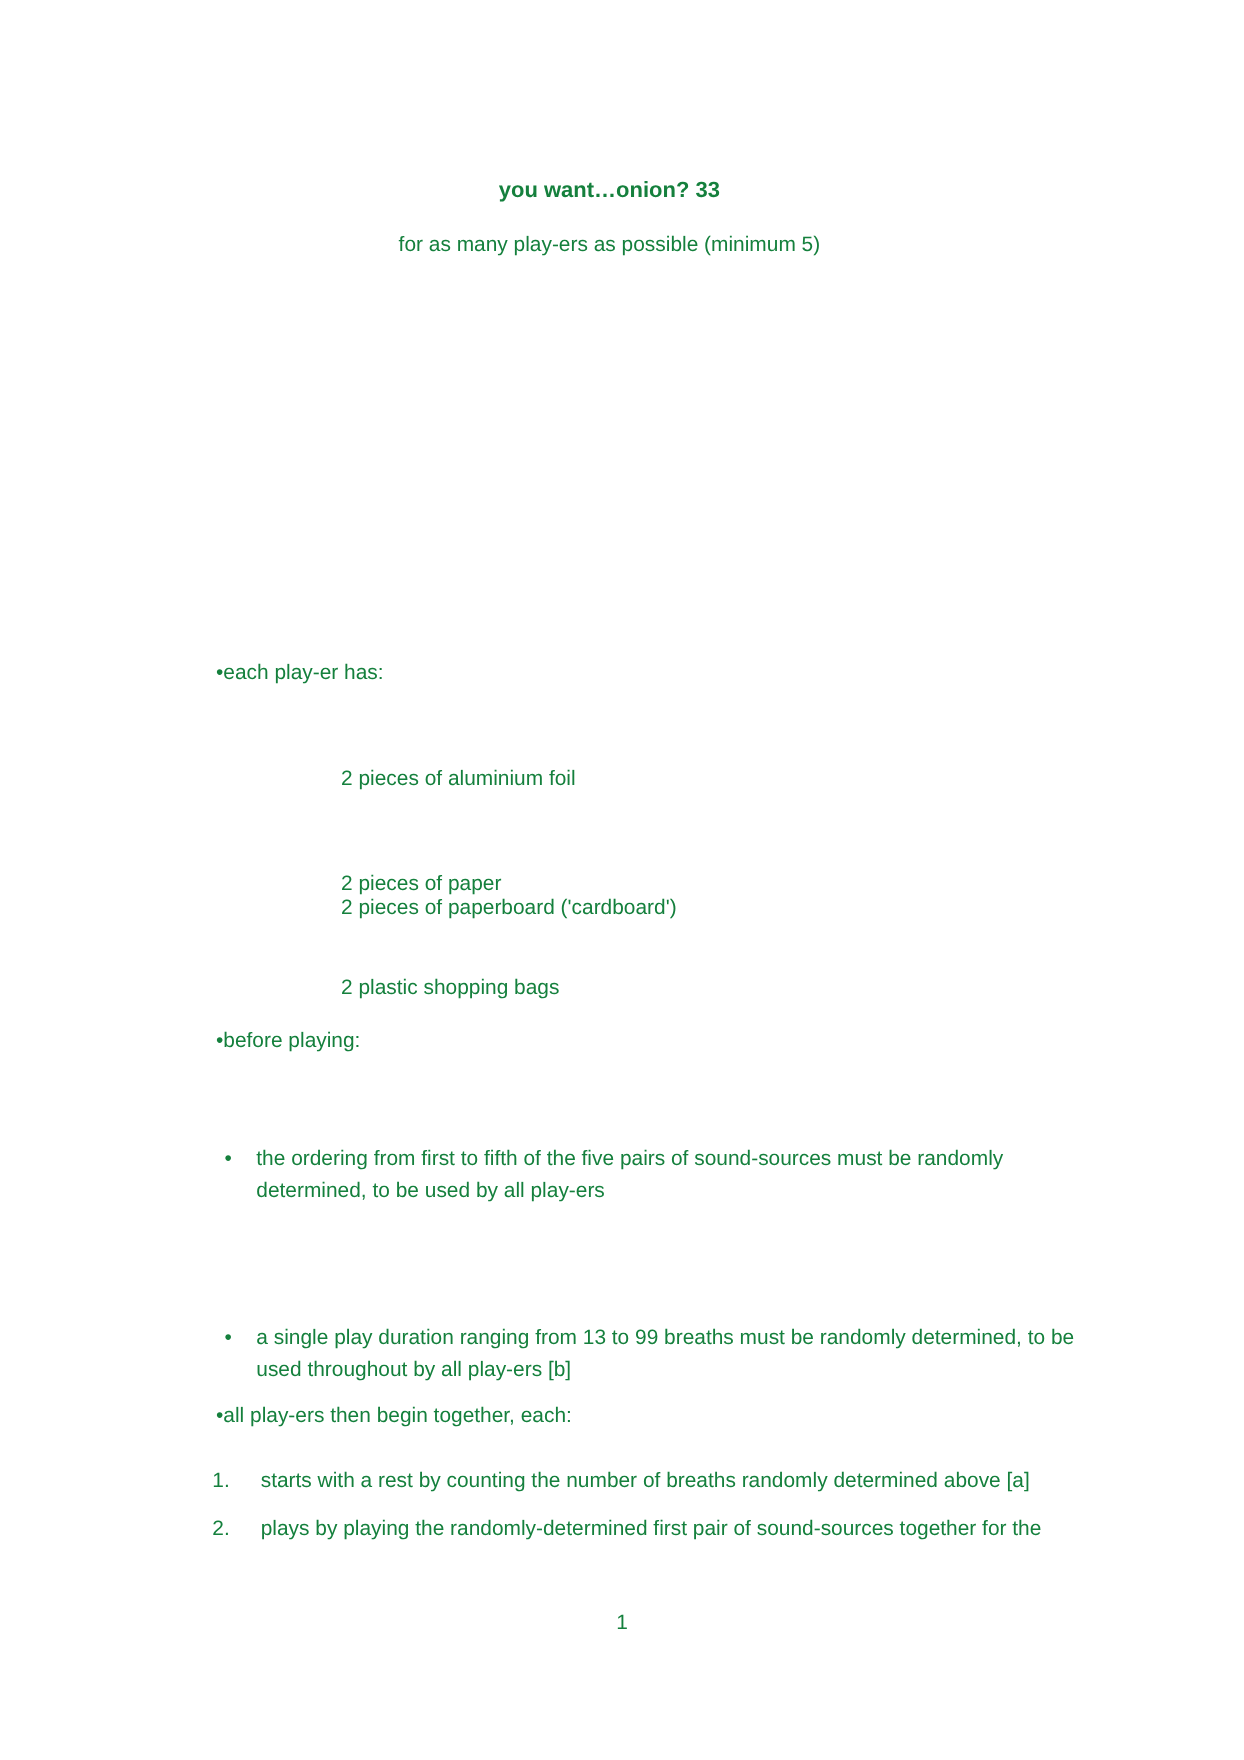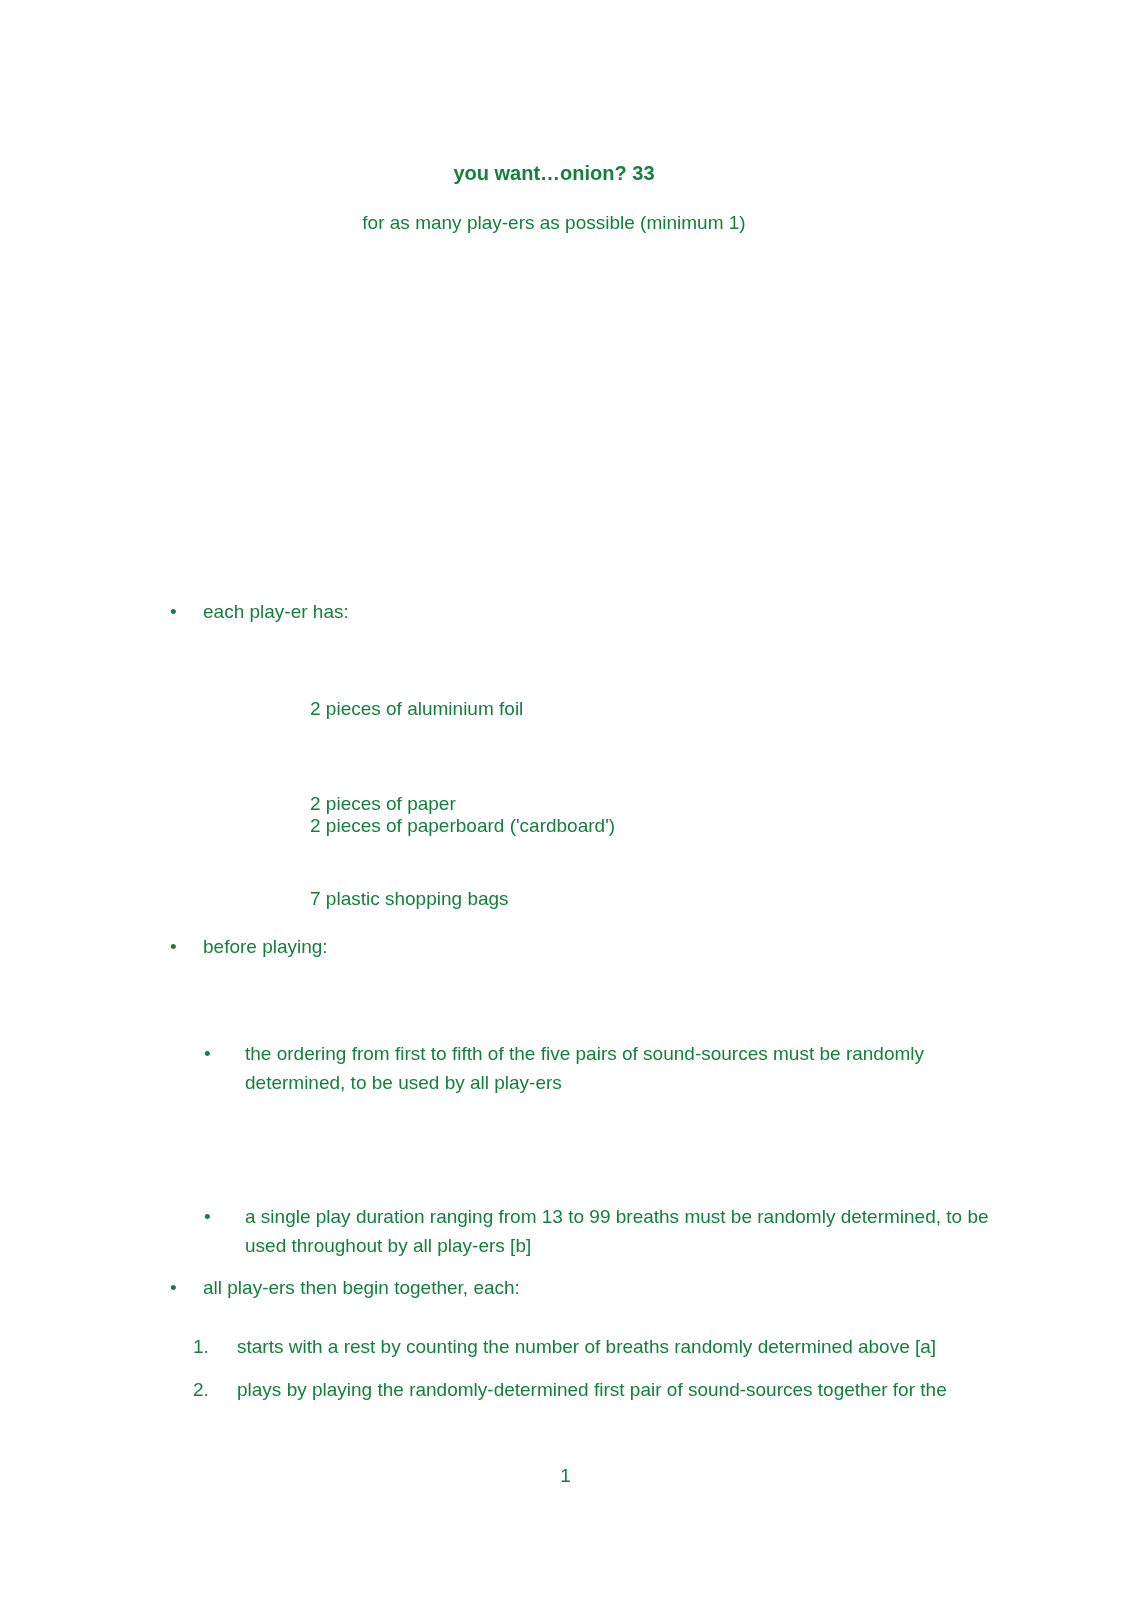--- a/index.html
+++ b/index.html
@@ -34,23 +34,23 @@
     top: 181px;
     left: 0;
     width: 1108px;
     text-align: center;
   }
   .block {
     position: absolute;
     display: flex;
     align-items: flex-start;
   }
-  .lvl1 { left: 170px; width: 835px; }
+  .lvl1 { left: 170px; width: 835px; text-align: right; }
   .lvl1 > .marker { width: 33px; }
-  .lvl2 { left: 204px; width: 793px; gap: 12px; }
+  .lvl2 { left: 204px; width: 793px; }
   .lvl2 > .marker { width: 29px; }
   .lvl2 > .txt { width: 760px; }
   .numbered { left: 193px; width: 812px; }
   .numbered > .marker { width: 44px; }
   .numbered > .txt { width: 765px; }
   .marker {
     flex: 0 0 auto;
   }
   .bullet::before {
     content: "\2022";
@@ -68,31 +68,31 @@
     width: 1131px;
     text-align: center;
   }
 </style>
 </head>
 <body>
 
 <div class="page">
 
   <h1 class="doc-title">you want…onion? 33</h1>
-  <div class="doc-subtitle">for as many play-ers as possible (minimum 1)</div>
+  <div class="doc-subtitle">for as many play-ers as possible (minimum 5)</div>
 
   <div class="block lvl1" style="top:570px">
     <span class="marker bullet"></span>
     <span class="txt">each play-er has:</span>
   </div>
 
   <div class="indent-item" style="top:667px">2 pieces of aluminium foil</div>
   <div class="indent-item" style="top:762px">2 pieces of paper</div>
   <div class="indent-item" style="top:784px">2 pieces of paperboard ('cardboard')</div>
-  <div class="indent-item" style="top:857px">7 plastic shopping bags</div>
+  <div class="indent-item" style="top:857px">2 plastic shopping bags</div>
 
   <div class="block lvl1" style="top:905px">
     <span class="marker bullet"></span>
     <span class="txt">before playing:</span>
   </div>
 
   <div class="block lvl2" style="top:1012px">
     <span class="marker bullet"></span>
     <span class="txt">the ordering from first to fifth of the five pairs of sound-sources must be randomly determined, to be used by all play-ers</span>
   </div>

